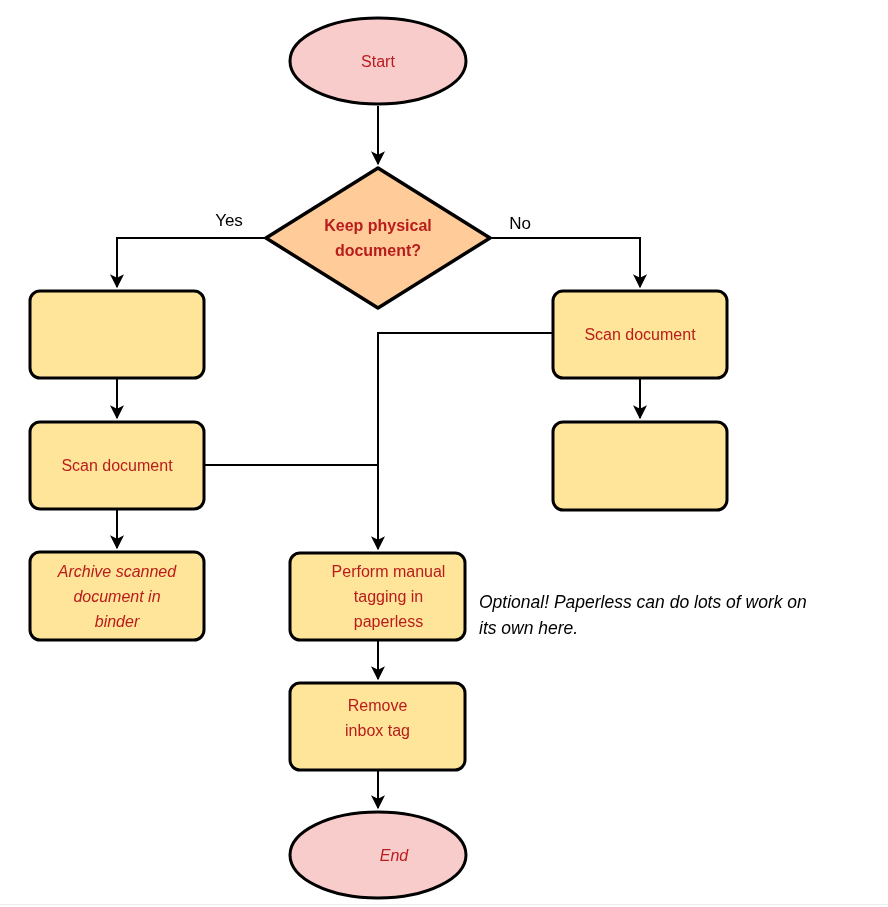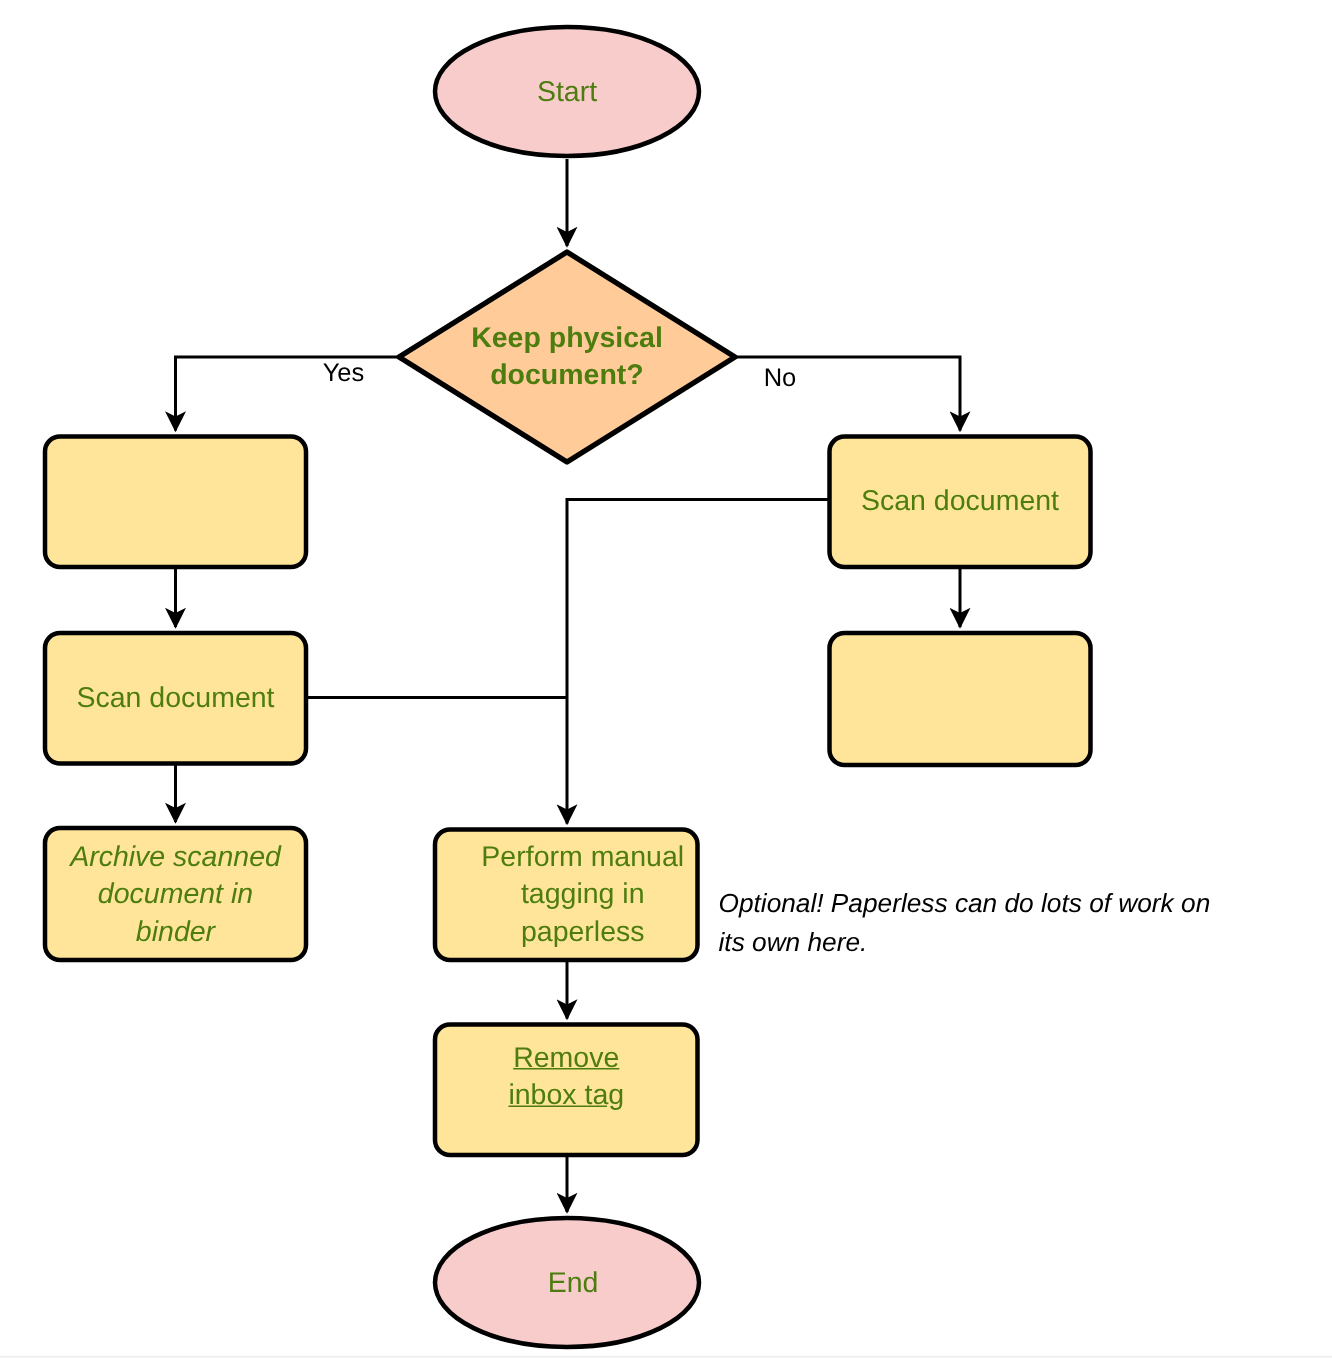--- a/index.html
+++ b/index.html
@@ -20,32 +20,31 @@
     left: 0;
     top: 0;
   }
   .node-label {
     position: absolute;
     display: flex;
     align-items: center;
     justify-content: center;
     text-align: center;
     white-space: pre-line;
-    font-size: 19px;
+    font-size: 16px;
     line-height: 25px;
-    color: #4d7c0f;
+    color: #b91c1c;
     pointer-events: none;
   }
   .edge-label {
     position: absolute;
     transform: translate(-50%, -50%);
     font-size: 17px;
     color: #000000;
     white-space: nowrap;
-    margin-top: 28px;
   }
   .note-text {
     position: absolute;
     left: 479px;
     top: 589px;
     width: 430px;
     font-size: 17.5px;
     line-height: 26px;
     font-style: italic;
     color: #000000;
@@ -110,24 +109,24 @@
 document in
 binder</div>
 
   <div class="node-label" style="left:553px; top:291px; width:174px; height:87px;">Scan document</div>
 
 
   <div class="node-label" style="left:290px; top:553px; width:197px; height:87px;">Perform manual
 tagging in
 paperless</div>
 
-  <div class="node-label" style="left:290px; top:683px; width:175px; height:69px;text-decoration:underline;">Remove
+  <div class="node-label" style="left:290px; top:683px; width:175px; height:69px;">Remove
 inbox tag</div>
 
-  <div class="node-label" style="left:294px; top:812px; width:176px; height:86px;">End</div>
+  <div class="node-label" style="left:306px; top:812px; width:176px; height:86px;font-style:italic;">End</div>
 
   <div class="edge-label" style="left:229px; top:221px;">Yes</div>
   <div class="edge-label" style="left:520px; top:224px;">No</div>
 
   <div class="note-text">Optional! Paperless can do lots of work on
 its own here.</div>
 
   <div class="bottom-divider"></div>
 
 </div>

